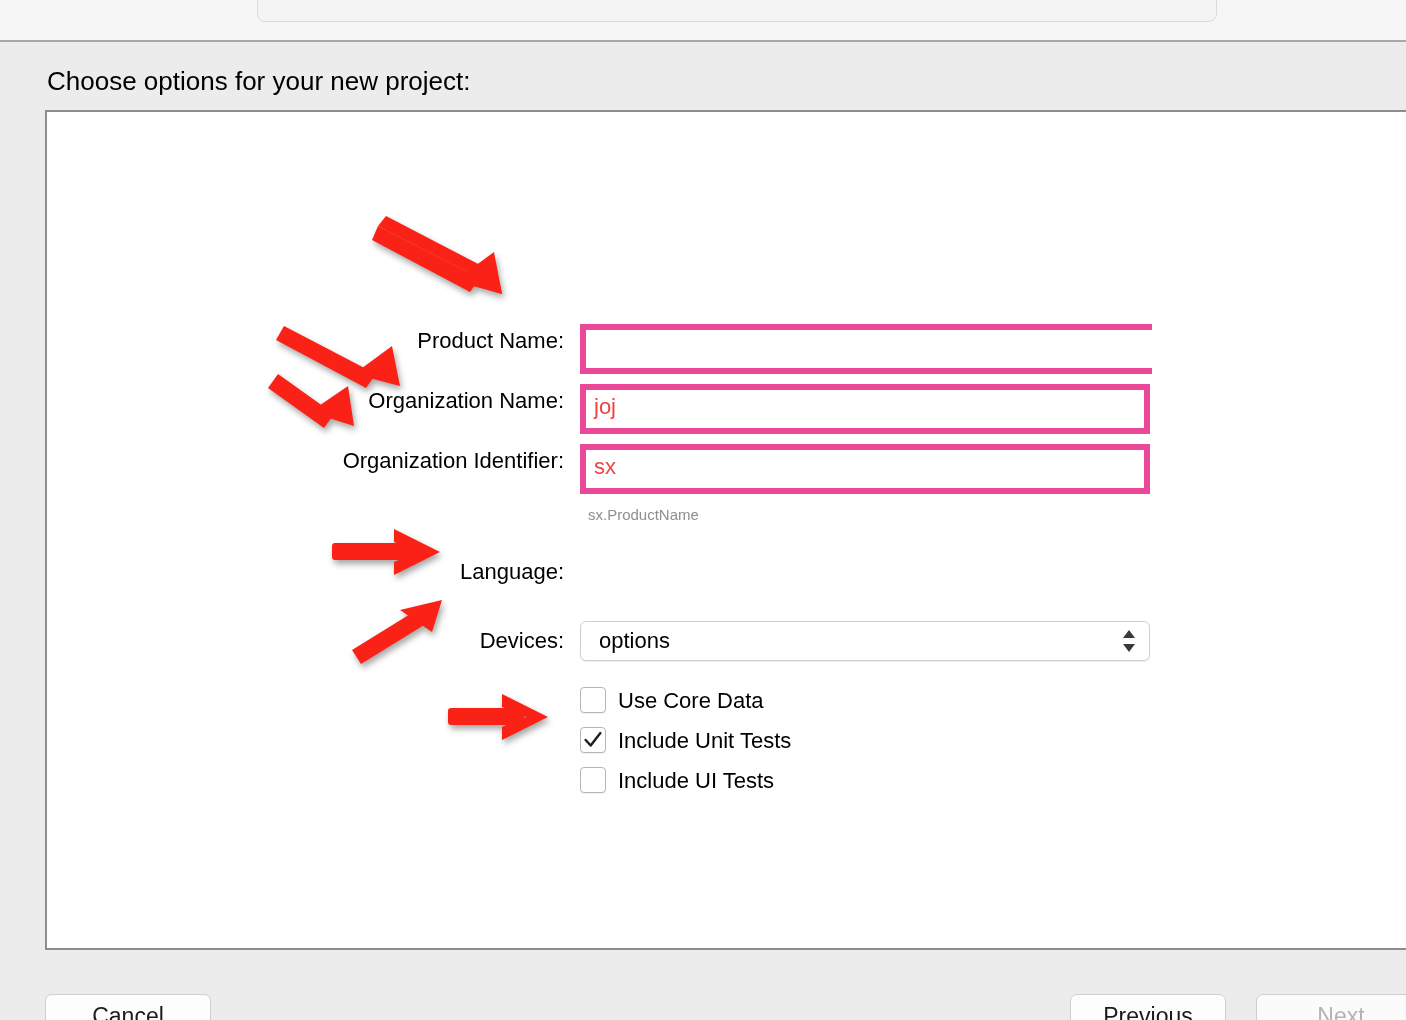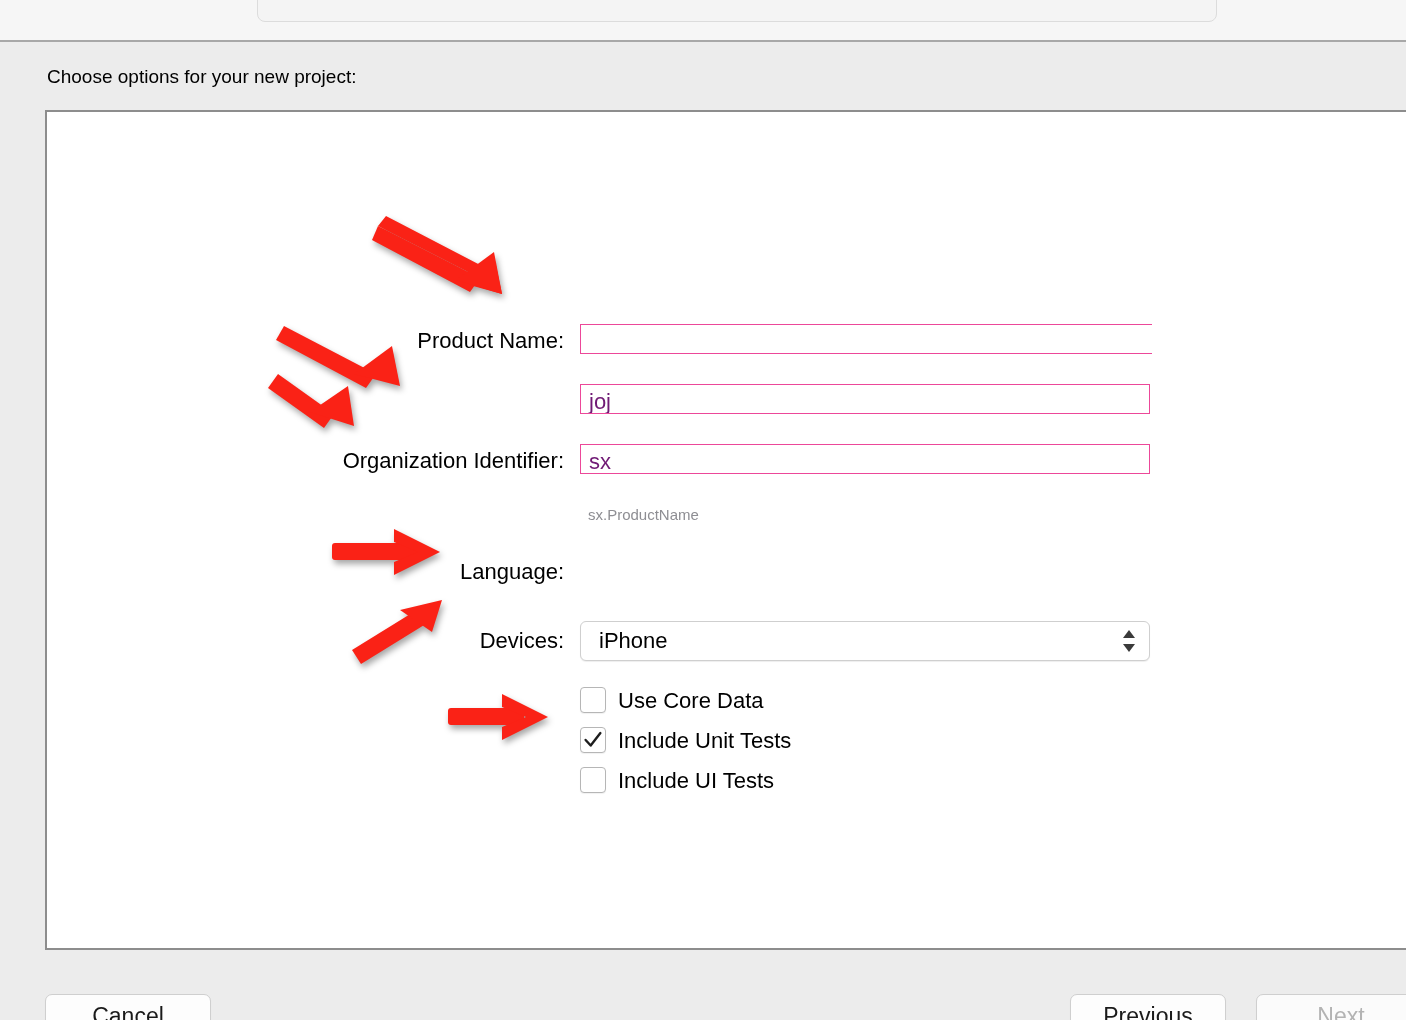--- a/index.html
+++ b/index.html
@@ -43,21 +43,21 @@
   #dialog {
     position: absolute;
     left: 0; top: 42px;
     width: 1406px; height: 978px;
     background: #ececec;
   }
 
   #heading {
     position: absolute;
     left: 47px; top: 24px;
-    font-size: 19px;
+    font-size: 26px;
     color: #000000;
     white-space: nowrap;
   }
 
   
   #panel {
     position: absolute;
     left: 45px; top: 68px;
     width: 1380px; height: 840px;
     background: #ffffff;
@@ -83,26 +83,26 @@
     color: #000000;
     white-space: nowrap;
   }
 
   
   .text-field {
     position: absolute;
     left: 533px;
     top: 3px;
     width: 570px;
-    height: 30px;
-    background: #ffffff;
-    border: 1px solid #ec4899;
+    height: 50px;
+    background: #ffffff;
+    border: 6px solid #ec4899;
     box-sizing: border-box;
     font-size: 22px;
-    color: #701a75;
+    color: #ef4444;
     line-height: 34px;
     padding: 0 8px;
     white-space: nowrap;
     overflow: hidden;
   }
   
   .text-field.no-right-border {
     border-right: none;
     width: 572px;
   }
@@ -225,40 +225,41 @@
   <div id="heading">Choose options for your new project:</div>
 
   <div id="panel">
 
     <div class="row" style="top:209px;">
       <div class="row-label">Product Name:</div>
       <div class="text-field no-right-border"></div>
     </div>
 
     <div class="row" style="top:269px;">
+      <div class="row-label">Organization Name:</div>
       <div class="text-field">joj</div>
     </div>
 
     <div class="row" style="top:329px;">
       <div class="row-label">Organization Identifier:</div>
       <div class="text-field">sx</div>
     </div>
 
     <div class="row" style="top:383px;">
       <div class="static-value">sx.ProductName</div>
     </div>
 
     <div class="row" style="top:440px;">
       <div class="row-label">Language:</div>
     </div>
 
     <div class="row" style="top:509px;">
       <div class="row-label">Devices:</div>
       <div class="popup-button">
-        <div class="popup-label">iPhone</div>
+        <div class="popup-label">options</div>
         <span class="popup-chevrons">
           <svg viewBox="0 0 16 26" width="16" height="26">
             <path d="M8 2 L14 10 L2 10 Z" fill="#3a3a3a"></path>
             <path d="M8 24 L14 16 L2 16 Z" fill="#3a3a3a"></path>
           </svg>
         </span>
       </div>
     </div>
 
     <div class="checkbox-row" style="top:572px;">

